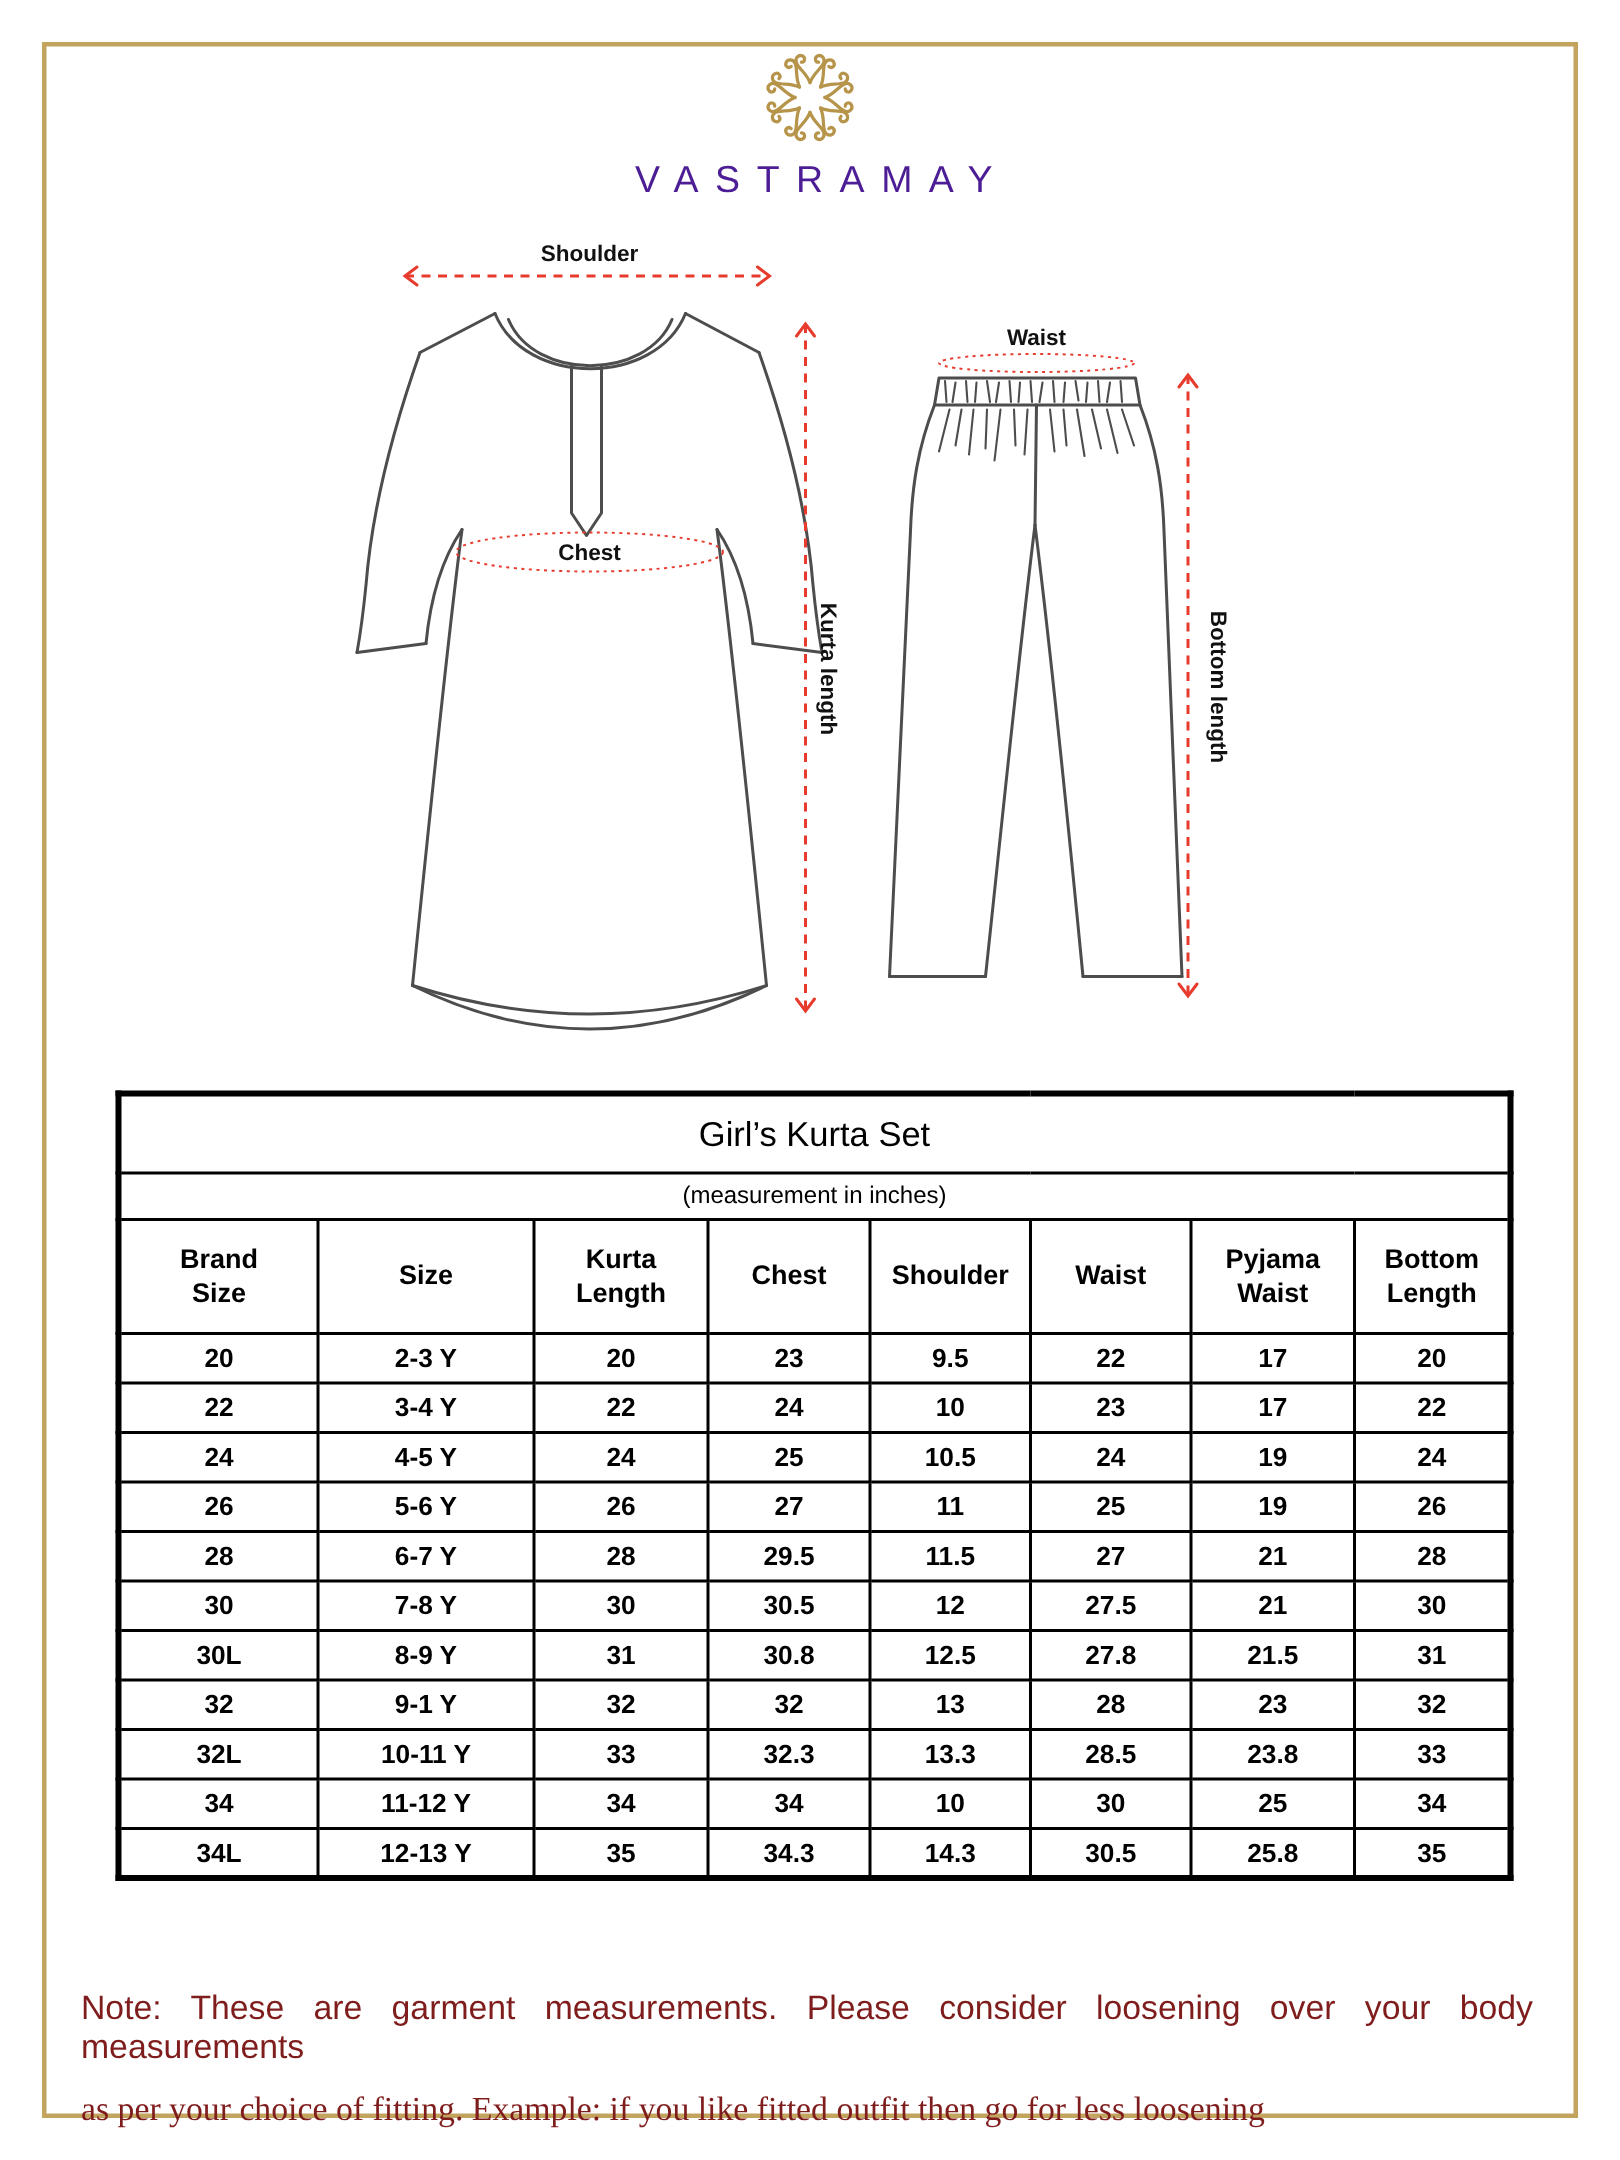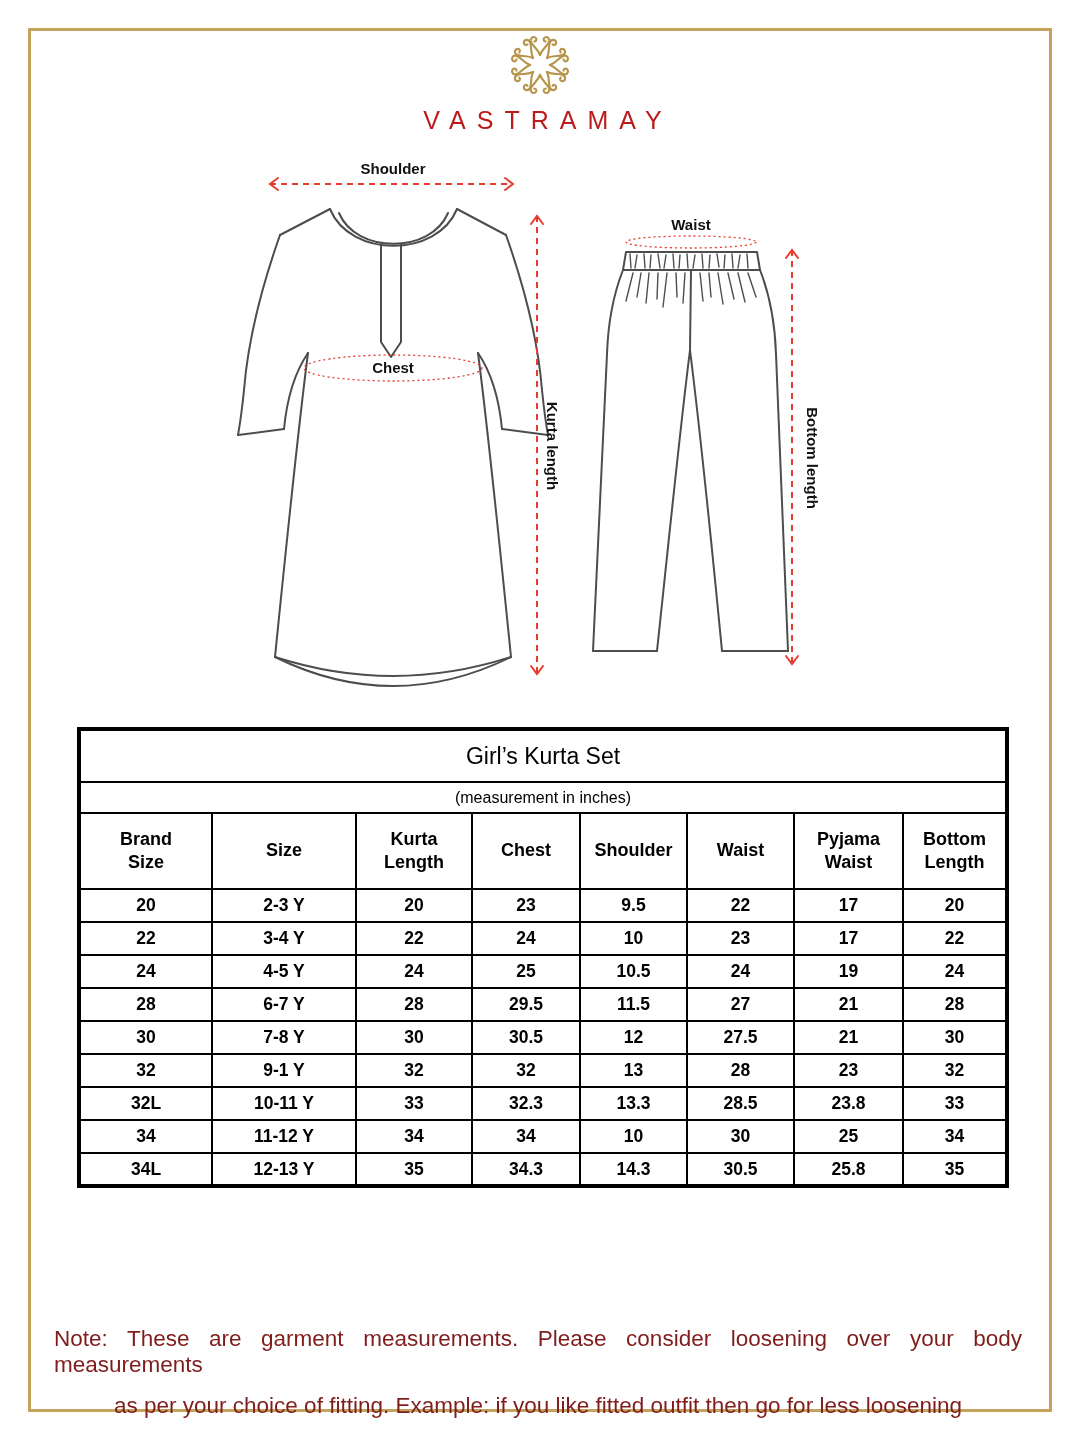--- a/index.html
+++ b/index.html
@@ -11,21 +11,21 @@
   
   .gold-frame {
     position:absolute; left:28px; top:28px; right:28px; bottom:28px;
     border:3px solid #c2a45e; pointer-events:none;
   }
   
   .logo-block { position:absolute; top:31px; left:0; width:100%; text-align:center; }
   .logo-mark { display:block; margin:0 auto; }
   .wordmark {
     margin-top:7px; padding-left:16px; font-size:25px; font-weight:500;
-    letter-spacing:11px; color:#b91c1c;
+    letter-spacing:11px; color:#4c1d95;
   }
   
   .diagram-wrap { position:absolute; left:230px; top:158px; width:630px; height:560px; }
   .garment-line { stroke:#4d4d4d; stroke-width:2; fill:none; stroke-linecap:round; stroke-linejoin:round; }
   .garment-thin { stroke:#4d4d4d; stroke-width:1.4; fill:none; stroke-linecap:round; }
   .red-dash { stroke:#e73b2e; stroke-width:2; fill:none; stroke-dasharray:6 5; }
   .red-head { stroke:#e73b2e; stroke-width:2; fill:none; stroke-linecap:round; }
   .red-dot-ellipse { stroke:#e73b2e; stroke-width:1.3; fill:none; stroke-dasharray:2 3; }
   .diag-label { font-family:"Liberation Sans", sans-serif; font-size:15px; font-weight:bold; fill:#111; }
   
@@ -35,21 +35,21 @@
     border:4px solid #000;
   }
   .size-table th, .size-table td { border:2.5px solid #000; vertical-align:middle; }
   .title-cell  { height:53px; font-size:23px; font-weight:normal; }
   .subtitle-cell { height:31px; font-size:16px; font-weight:normal;margin-top:48px; }
   .col-head { height:76px; font-size:18px; font-weight:bold; white-space:pre-line; line-height:1.3; }
   .size-table tbody td { height:33px; font-size:17.5px; font-weight:bold; }
   
   .note { position:absolute; left:54px; right:58px; top:1326px; font-size:22.5px; color:#7f1d1d; }
   .note-line1 { text-align:justify; text-align-last:justify; }
-  .note-line2 { text-align:center; margin-top:15px; }
+  .note-line2 { text-align:left; margin-top:15px;font-family:Liberation Serif, serif; }
 </style>
 </head>
 <body>
 
 <div class="gold-frame"></div>
 
 <div class="logo-block">
   <svg class="logo-mark" width="66" height="68" viewBox="0 0 80 80" aria-hidden="true">
     <defs>
       <g id="petal" stroke="#b6954b" stroke-width="2.6" fill="none" stroke-linecap="round">
@@ -190,38 +190,58 @@
         <td>24</td>
         <td>4-5 Y</td>
         <td>24</td>
         <td>25</td>
         <td>10.5</td>
         <td>24</td>
         <td>19</td>
         <td>24</td>
       </tr>
       <tr>
+        <td>26</td>
+        <td>5-6 Y</td>
+        <td>26</td>
+        <td>27</td>
+        <td>11</td>
+        <td>25</td>
+        <td>19</td>
+        <td>26</td>
+      </tr>
+      <tr>
         <td>28</td>
         <td>6-7 Y</td>
         <td>28</td>
         <td>29.5</td>
         <td>11.5</td>
         <td>27</td>
         <td>21</td>
         <td>28</td>
       </tr>
       <tr>
         <td>30</td>
         <td>7-8 Y</td>
         <td>30</td>
         <td>30.5</td>
         <td>12</td>
         <td>27.5</td>
         <td>21</td>
         <td>30</td>
+      </tr>
+      <tr>
+        <td>30L</td>
+        <td>8-9 Y</td>
+        <td>31</td>
+        <td>30.8</td>
+        <td>12.5</td>
+        <td>27.8</td>
+        <td>21.5</td>
+        <td>31</td>
       </tr>
       <tr>
         <td>32</td>
         <td>9-1 Y</td>
         <td>32</td>
         <td>32</td>
         <td>13</td>
         <td>28</td>
         <td>23</td>
         <td>32</td>

